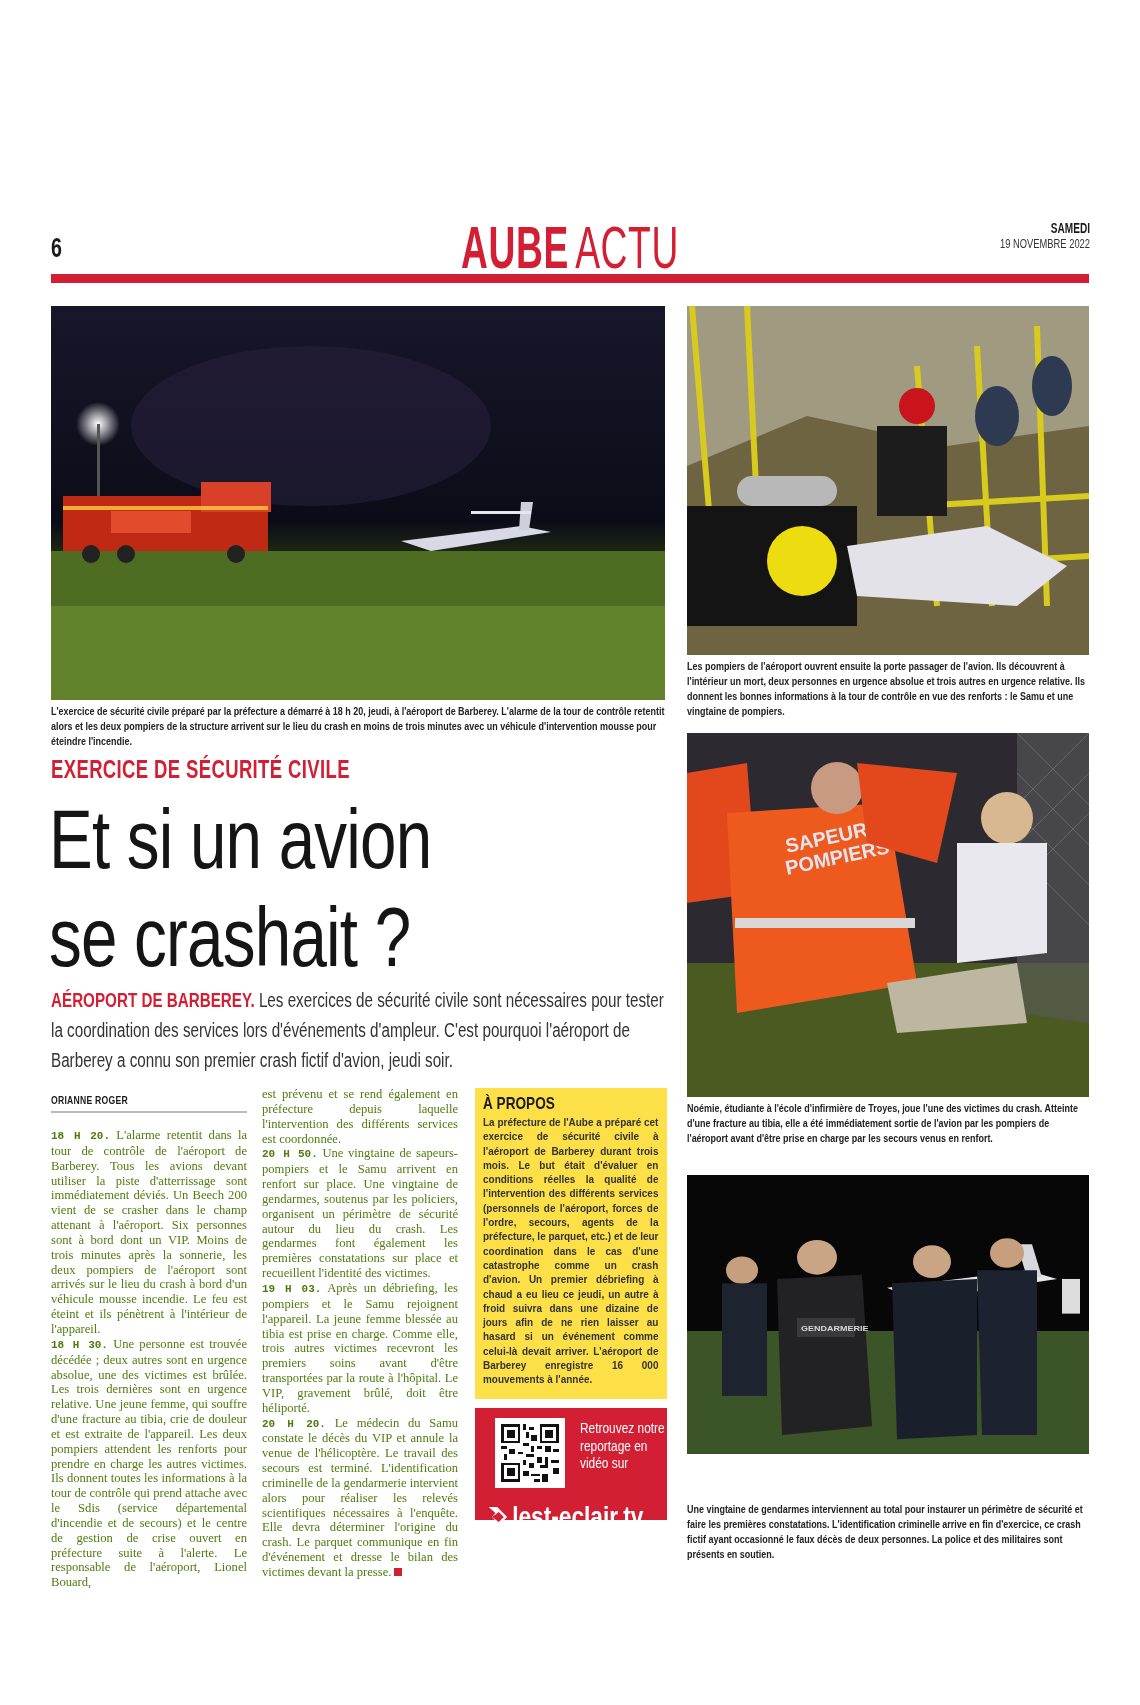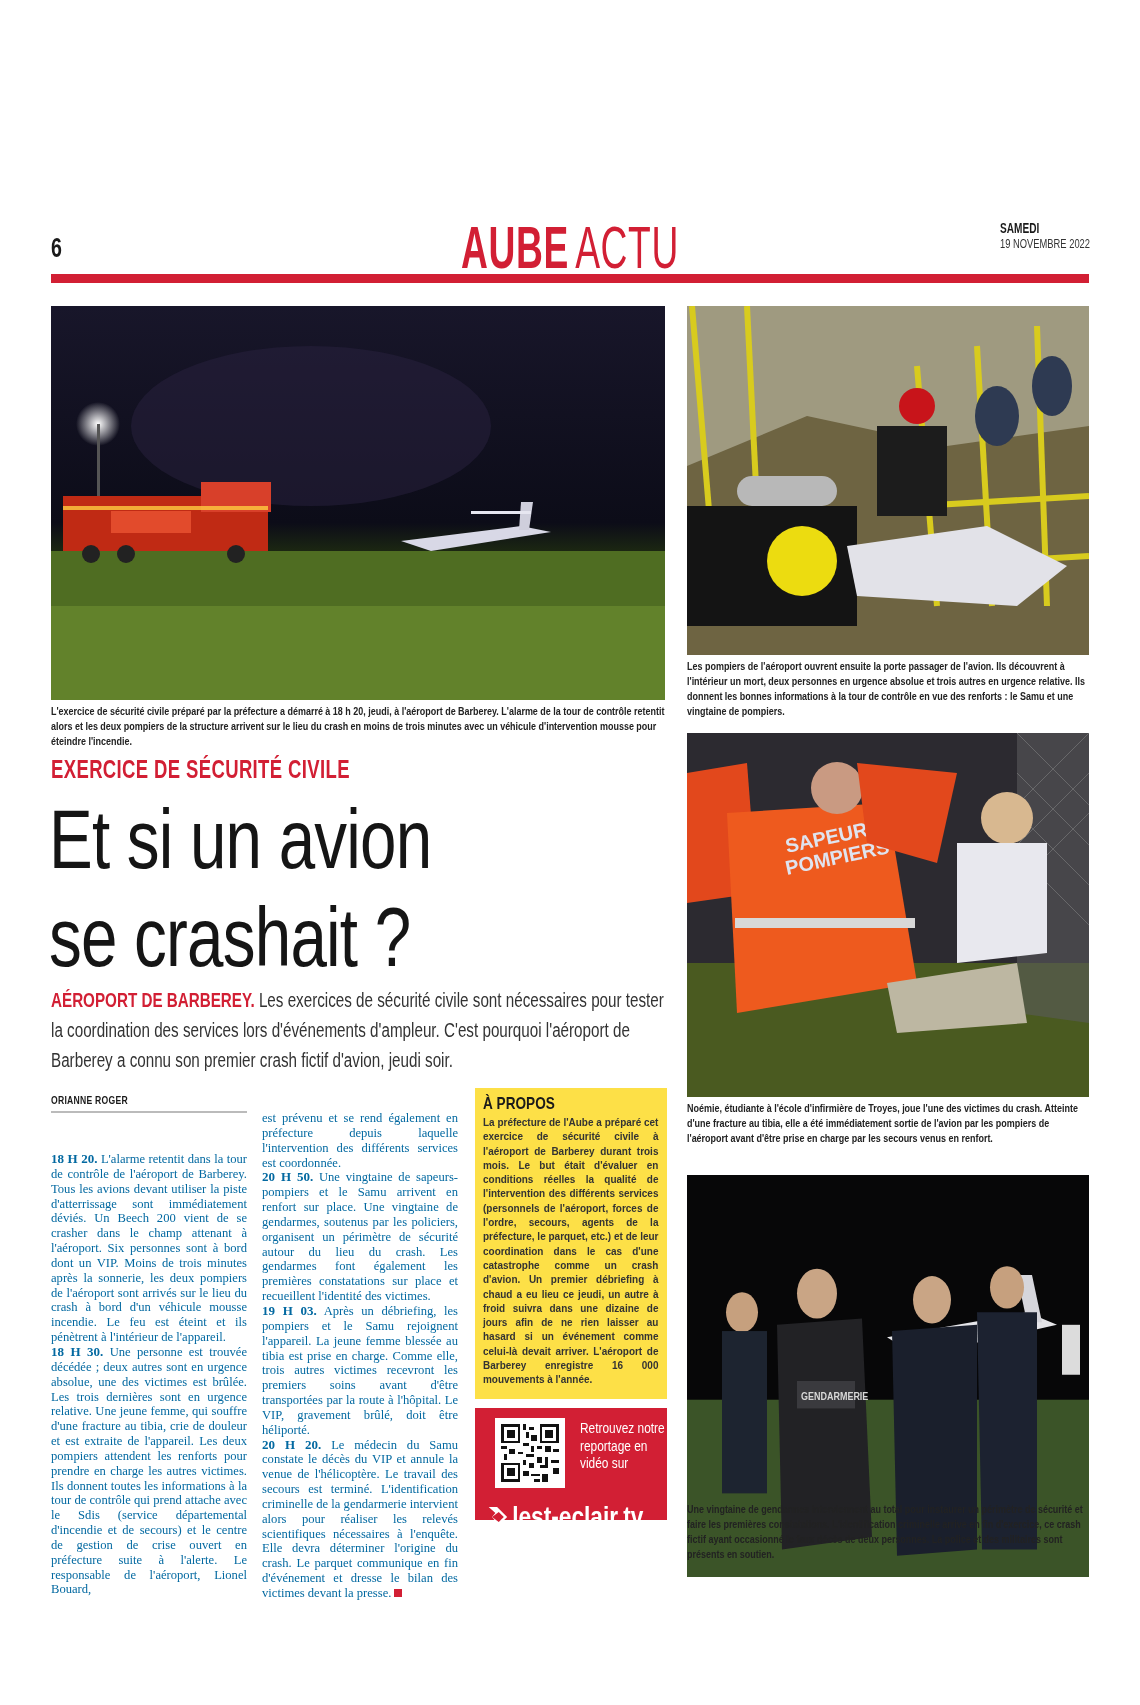--- a/index.html
+++ b/index.html
@@ -6,53 +6,53 @@
   html, body { width: 1140px; height: 1705px; background: #ffffff; overflow: hidden; }
   body { position: relative; font-family: "Liberation Sans", sans-serif; color: #1a1a1a; }
 
   .abs { position: absolute; }
 
   
   .page-num { left: 51px; top: 232px; font-family: "Liberation Sans", sans-serif; font-weight: bold; font-size: 28px; transform: scaleX(0.7); transform-origin: left top; }
   .rubric { left: 0; width: 1140px; top: 218px; text-align: center; font-size: 60px; line-height: 60px; transform: scaleX(0.62); transform-origin: center top; letter-spacing: 1px; }
   .rubric .bold { font-weight: bold; color: #d21f34; }
   .rubric .light { font-weight: normal; color: #d21f34; margin-left: 10px; }
-  .date-block { right: 50px; top: 220px; transform-origin: right top; }
+  .date-block { right: 50px; top: 220px; text-align: right; transform-origin: right top; }
   .date-day { font-weight: bold; font-size: 14px; display: block; transform: scaleX(0.72); transform-origin: right top; }
   .date-full { font-size: 13px; color: #333; display: block; transform: scaleX(0.72); transform-origin: right top; }
   .red-bar { left: 51px; top: 274px; width: 1038px; height: 9px; background: #d21f34; }
 
   
   .photo { overflow: hidden; }
   .photo svg { display: block; width: 100%; height: 100%; }
   .photo-1 { left: 51px; top: 306px; width: 614px; height: 394px; }
   .photo-2 { left: 687px; top: 306px; width: 402px; height: 349px; }
   .photo-3 { left: 687px; top: 733px; width: 402px; height: 364px; }
-  .photo-4 { left: 687px; top: 1175px; width: 402px; height: 402px; }
+  .photo-4 { left: 687px; top: 1175px; width: 402px; height: 279px; }
 
   .caption { font-family: "Liberation Sans", sans-serif; font-weight: bold; font-size: 11.5px; line-height: 15px; color: #222; transform: scaleX(0.78); transform-origin: left top; }
   .cap-1 { left: 51px; top: 704px; width: 790px; }
   .cap-2 { left: 687px; top: 659px; width: 520px; }
   .cap-3 { left: 687px; top: 1101px; width: 520px; }
   .cap-4 { left: 687px; top: 1502px; width: 520px; }
 
   
   .kicker { left: 51px; top: 755px; font-weight: bold; color: #d21f34; font-size: 25px; letter-spacing: 0.5px; transform: scaleX(0.74); transform-origin: left top; white-space: nowrap; }
   .headline { left: 49px; top: 790px; font-size: 84px; line-height: 98px; font-weight: normal; color: #151515; transform: scaleX(0.78); transform-origin: left top; white-space: nowrap; letter-spacing: -1px; }
   .lede { left: 51px; top: 985px; width: 800px; font-size: 19.5px; line-height: 30px; color: #333; transform: scaleX(0.78); transform-origin: left top; }
   .lede .lede-lead { font-weight: bold; color: #d21f34; }
 
   
   .byline { left: 51px; top: 1094px; font-weight: bold; font-size: 10.5px; letter-spacing: 0.3px; transform: scaleX(0.82); transform-origin: left top; }
   .byline-rule { left: 51px; top: 1111px; width: 196px; height: 2px; background: #bbb; }
 
   
-  .col { font-family: "Liberation Serif", serif; font-size: 12.6px; line-height: 14.85px; text-align: justify; color: #0369a1; margin-top: 24px; }
+  .col { font-family: "Liberation Serif", serif; font-size: 12.6px; line-height: 14.85px; text-align: justify; color: #4d7c0f; }
   .col p { margin: 0; }
-  .col .time { font-family: Liberation Serif, serif; font-weight: bold; font-size: 13px; }
+  .col .time { font-family: Liberation Mono, monospace; font-weight: bold; font-size: 11px; }
   .col-1 { left: 51px; top: 1128px; width: 196px; }
   .col-2 { left: 262px; top: 1087px; width: 196px; }
   .end-mark { display: inline-block; width: 8px; height: 8px; background: #d21f34; margin-left: 3px; vertical-align: 0; }
 
   
   .apropos { left: 475px; top: 1088px; width: 192px; height: 311px; background: #fde047; padding: 6px 8px; }
   .apropos-title { font-weight: bold; font-size: 17px; transform: scaleX(0.8); transform-origin: left top; display: block; margin-bottom: 1px; }
   .apropos-body { font-family: "Liberation Sans", sans-serif; font-weight: bold; font-size: 11.6px; line-height: 14.3px; color: #333; text-align: justify; transform: scaleX(0.86); transform-origin: left top; width: 204px; }
 
   

